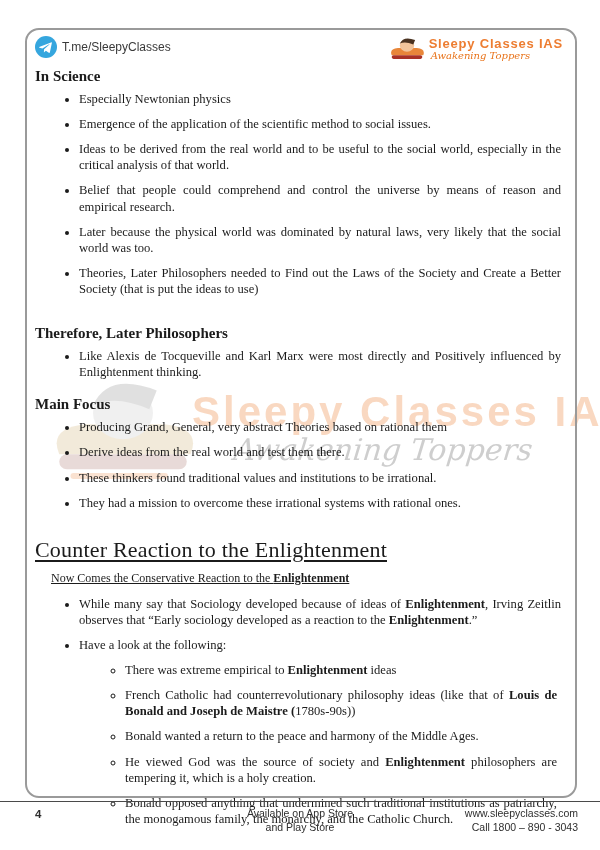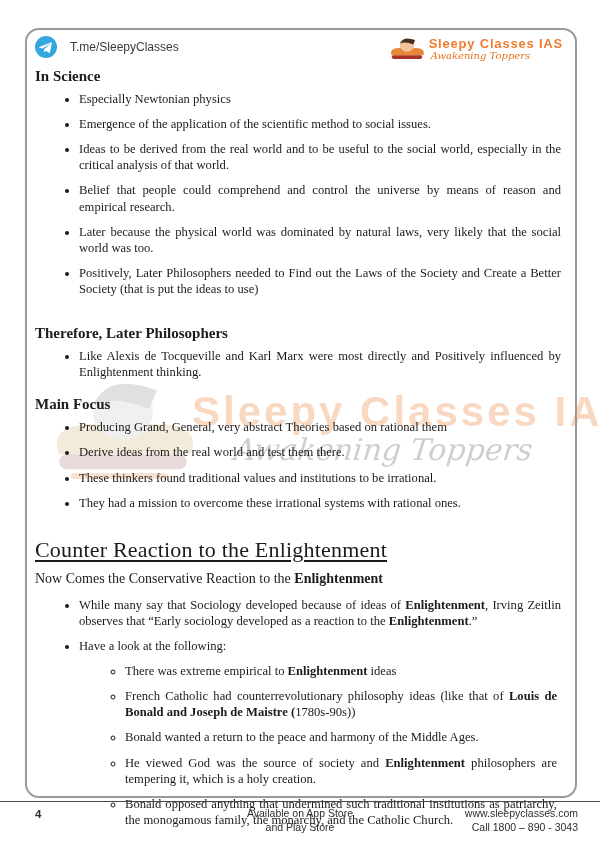--- a/index.html
+++ b/index.html
@@ -23,39 +23,39 @@
     color:rgba(125,125,125,.38);margin:2px 0 0 42px;white-space:nowrap;line-height:1;
     transform:skewX(-6deg);
   }
   
   .frame{
     position:absolute;left:25px;top:28px;width:552px;height:770px;
     border:2px solid #9a9a9a;border-radius:14px;box-sizing:border-box;
     padding:6px 10px 0 8px;z-index:1;background:transparent;
   }
   .header-row{display:flex;justify-content:space-between;align-items:flex-start;height:30px;}
-  .tg{display:flex;align-items:center;gap:13px;cursor:pointer;}
+  .tg{display:flex;align-items:center;gap:5px;cursor:pointer;}
   .tg-label{font-family:"Liberation Sans",sans-serif;font-size:12px;color:#3a3a3a;}
   .brand{display:flex;align-items:center;gap:4px;margin-right:2px;}
   .brand-name{
     font-family:"Liberation Sans",sans-serif;font-weight:bold;font-size:13px;
     color:#ED7D31;letter-spacing:.8px;line-height:1.05;
   }
   .brand-tagline{
     font-family:"DejaVu Serif",serif;font-style:italic;font-size:10px;
     color:#E8731A;line-height:1.1;margin-left:2px;
   }
   
   h2{font-size:15px;margin:16px 0 6px;font-weight:bold;}
   h2.first{margin-top:2px;}
   h1.big{
     font-size:22px;font-weight:normal;margin:26px 0 8px;
     text-decoration:underline;text-underline-offset:3px;letter-spacing:.2px;
   }
-  .intro{font-size:14px;margin:0 0 10px;}
+  .intro{font-size:12px;margin:0 16px 10px;text-decoration:underline;}
   ul{margin:0;padding-left:44px;}
   ul.gap-b{margin-bottom:28px;}
   li{font-size:12.6px;line-height:1.28;margin-bottom:9px;text-align:justify;padding-right:4px;}
   ul.l2{list-style-type:circle;padding-left:46px;margin-top:9px;}
   ul.l2 li{margin-bottom:9px;}
   b{font-weight:bold;}
   
   .footer-line{position:absolute;left:0;top:801px;width:600px;border-top:1.6px solid #4a4a4a;z-index:1;}
   .footer{position:absolute;left:0;top:805px;width:600px;height:34px;z-index:1;
     font-family:"Liberation Sans",sans-serif;font-size:10.5px;color:#2e2e2e;line-height:1.35;}
@@ -104,21 +104,21 @@
     </div>
   </div>
 
   <h2 class="first">In Science</h2>
   <ul class="l1 gap-b">
     <li>Especially Newtonian physics</li>
     <li>Emergence of the application of the scientific method to social issues.</li>
     <li>Ideas to be derived from the real world and to be useful to the social world, especially in the critical analysis of that world.</li>
     <li>Belief that people could comprehend and control the universe by means of reason and empirical research.</li>
     <li>Later because the physical world was dominated by natural laws, very likely that the social world was too.</li>
-    <li>Positively, Later Philosophers needed to Find out the Laws of the Society and Create a Better Society (that is put the ideas to use)</li>
+    <li>Theories, Later Philosophers needed to Find out the Laws of the Society and Create a Better Society (that is put the ideas to use)</li>
   </ul>
 
   <h2>Therefore, Later Philosophers</h2>
   <ul class="l1">
     <li>Like Alexis de Tocqueville and Karl Marx were most directly and Positively influenced by Enlightenment thinking.</li>
   </ul>
 
   <h2>Main Focus</h2>
   <ul class="l1">
     <li>Producing Grand, General, very abstract Theories based on rational them</li>

